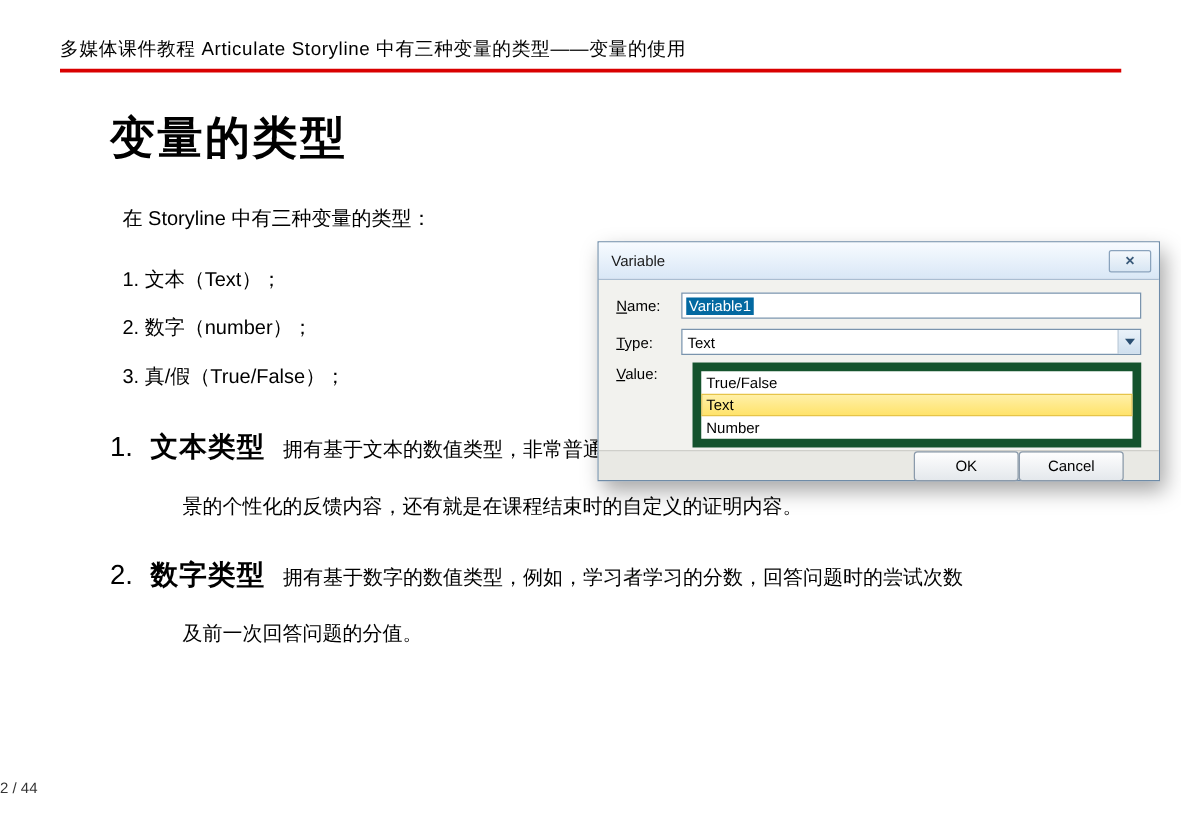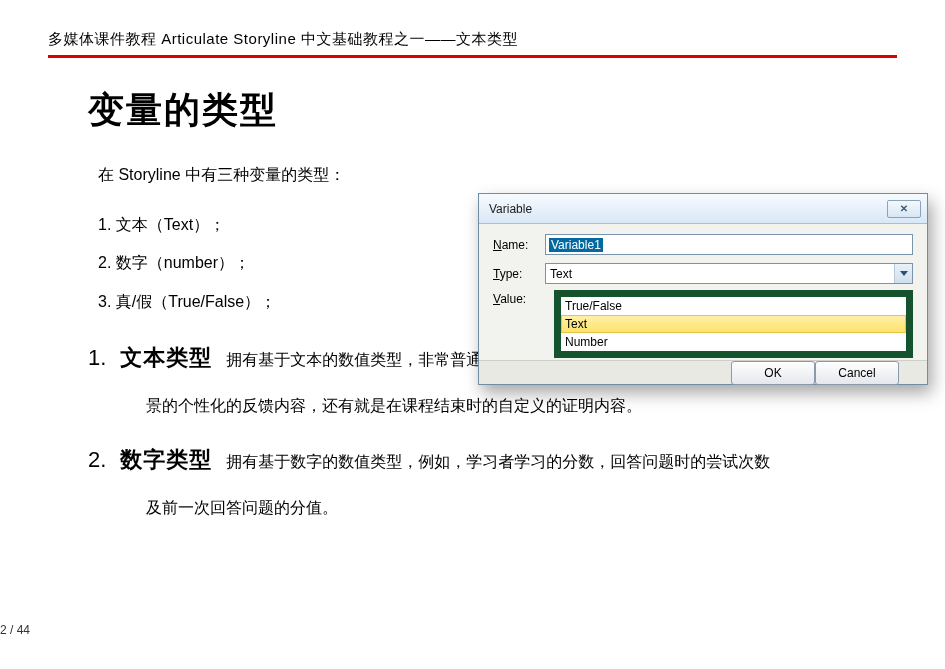--- a/index.html
+++ b/index.html
@@ -216,21 +216,21 @@
       right: 50px;
       font-size: 10px;
       color: #999;
     }
   </style>
 </head>
 <body>
 
 <div class="page">
   <div class="header-line">
-    <span>多媒体课件教程  Articulate  Storyline   中文基础教程之一——文本类型</span>
+    <span>多媒体课件教程  Articulate  Storyline   中有三种变量的类型——变量的使用</span>
   </div>
 
   <div class="content">
     <h1 class="title">变量的类型</h1>
 
     <div class="intro">在 Storyline 中有三种变量的类型：</div>
 
     <div class="types-list">
       <div>1. 文本（Text）；</div>
       <div>2. 数字（number）；</div>

